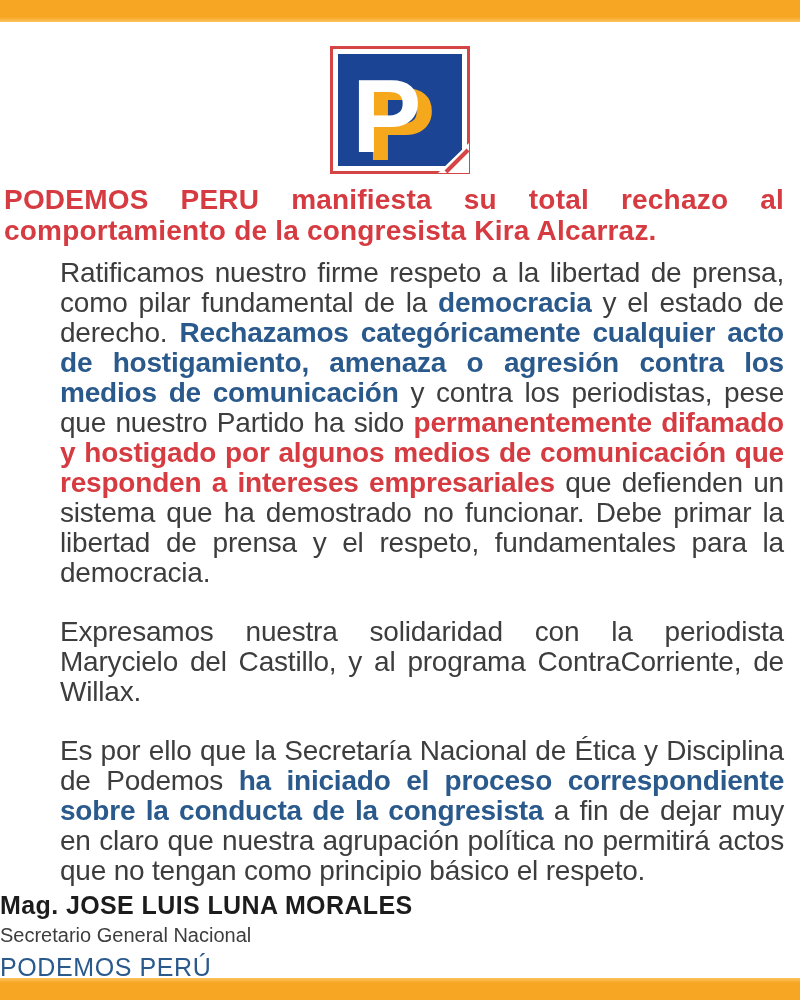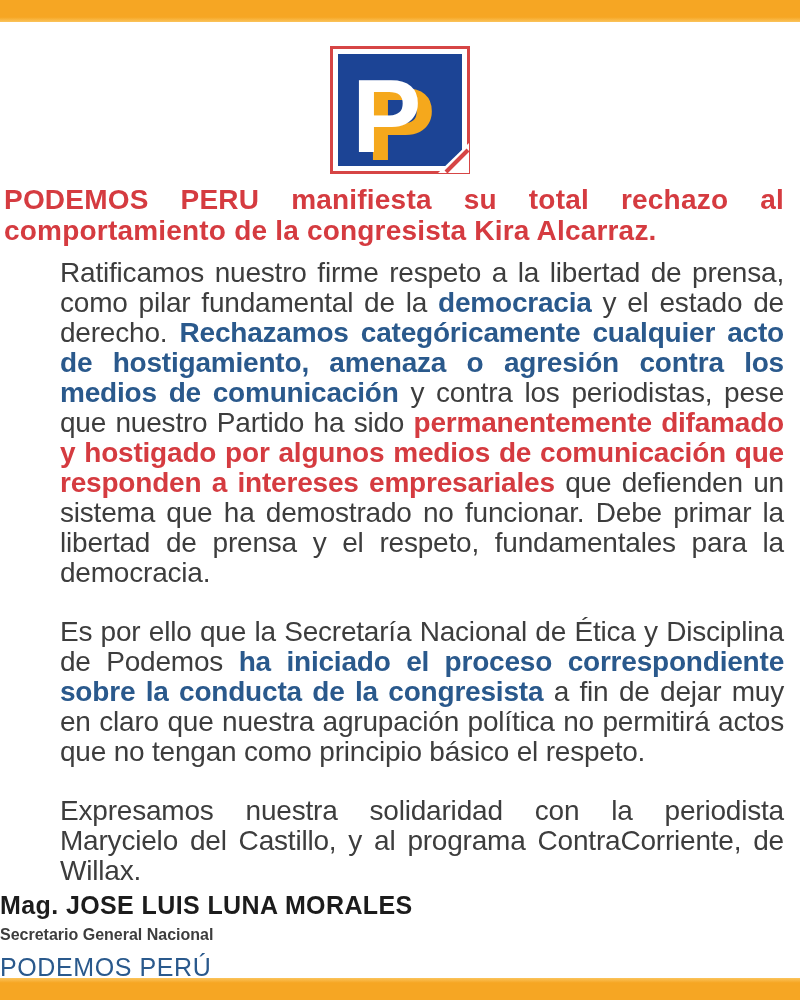--- a/index.html
+++ b/index.html
@@ -82,23 +82,22 @@
   }
   .sig-name {
     color: var(--name-ink);
     font-weight: bold;
     font-size: 25px;
     letter-spacing: 0.4px;
     line-height: 30px;
   }
   .sig-title {
     color: var(--body-ink);
-    font-size: 16px;
+    font-size: 20px;
     line-height: 30px;
-    font-weight: bold;
   }
   .sig-party {
     color: var(--blue);
     font-weight: normal;
     font-size: 25px;
     letter-spacing: 0.6px;
     line-height: 30px;
     margin-top: 2px;
   }
 </style>
@@ -129,22 +128,22 @@
 
       <path d="M139,97 L139,127 L108,127 Z" fill="#ffffff"></path>
       <path d="M116,126 L138,104" stroke="#D64545" stroke-width="4" fill="none"></path>
     </svg>
   </div>
 
   <div class="headline">PODEMOS PERU manifiesta su total rechazo al comportamiento de la congresista Kira Alcarraz.</div>
 
   <div class="body-text">
       <p class="para"><span class="run-normal">Ratificamos nuestro firme respeto a la libertad de prensa, como pilar fundamental de la </span><span class="run-blue">democracia</span><span class="run-normal"> y el estado de derecho. </span><span class="run-blue">Rechazamos categóricamente cualquier acto de hostigamiento, amenaza o agresión contra los medios de comunicación</span><span class="run-normal"> y contra los periodistas, pese que nuestro Partido ha sido </span><span class="run-red">permanentemente difamado y hostigado por algunos medios de comunicación que responden a intereses empresariales</span><span class="run-normal"> que defienden un sistema que ha demostrado no funcionar. Debe primar la libertad de prensa y el respeto, fundamentales para la democracia.</span></p>
+      <p class="para"><span class="run-normal">Expresamos nuestra solidaridad con la periodista Marycielo del Castillo, y al programa ContraCorriente, de Willax.</span></p>
       <p class="para"><span class="run-normal">Es por ello que la Secretaría Nacional de Ética  y Disciplina de Podemos </span><span class="run-blue">ha iniciado el proceso correspondiente sobre la conducta de la congresista</span><span class="run-normal"> a fin de dejar muy en claro que nuestra agrupación política no permitirá actos que no tengan como principio básico el respeto.</span></p>
-      <p class="para"><span class="run-normal">Expresamos nuestra solidaridad con la periodista Marycielo del Castillo, y al programa ContraCorriente, de Willax.</span></p>
     </div>
 
   <div class="signature">
     <div class="sig-name">Mag. JOSE LUIS LUNA MORALES</div>
     <div class="sig-title">Secretario General Nacional</div>
     <div class="sig-party">PODEMOS PERÚ</div>
   </div>
 
   <div class="bar bar-bottom"></div>
 

